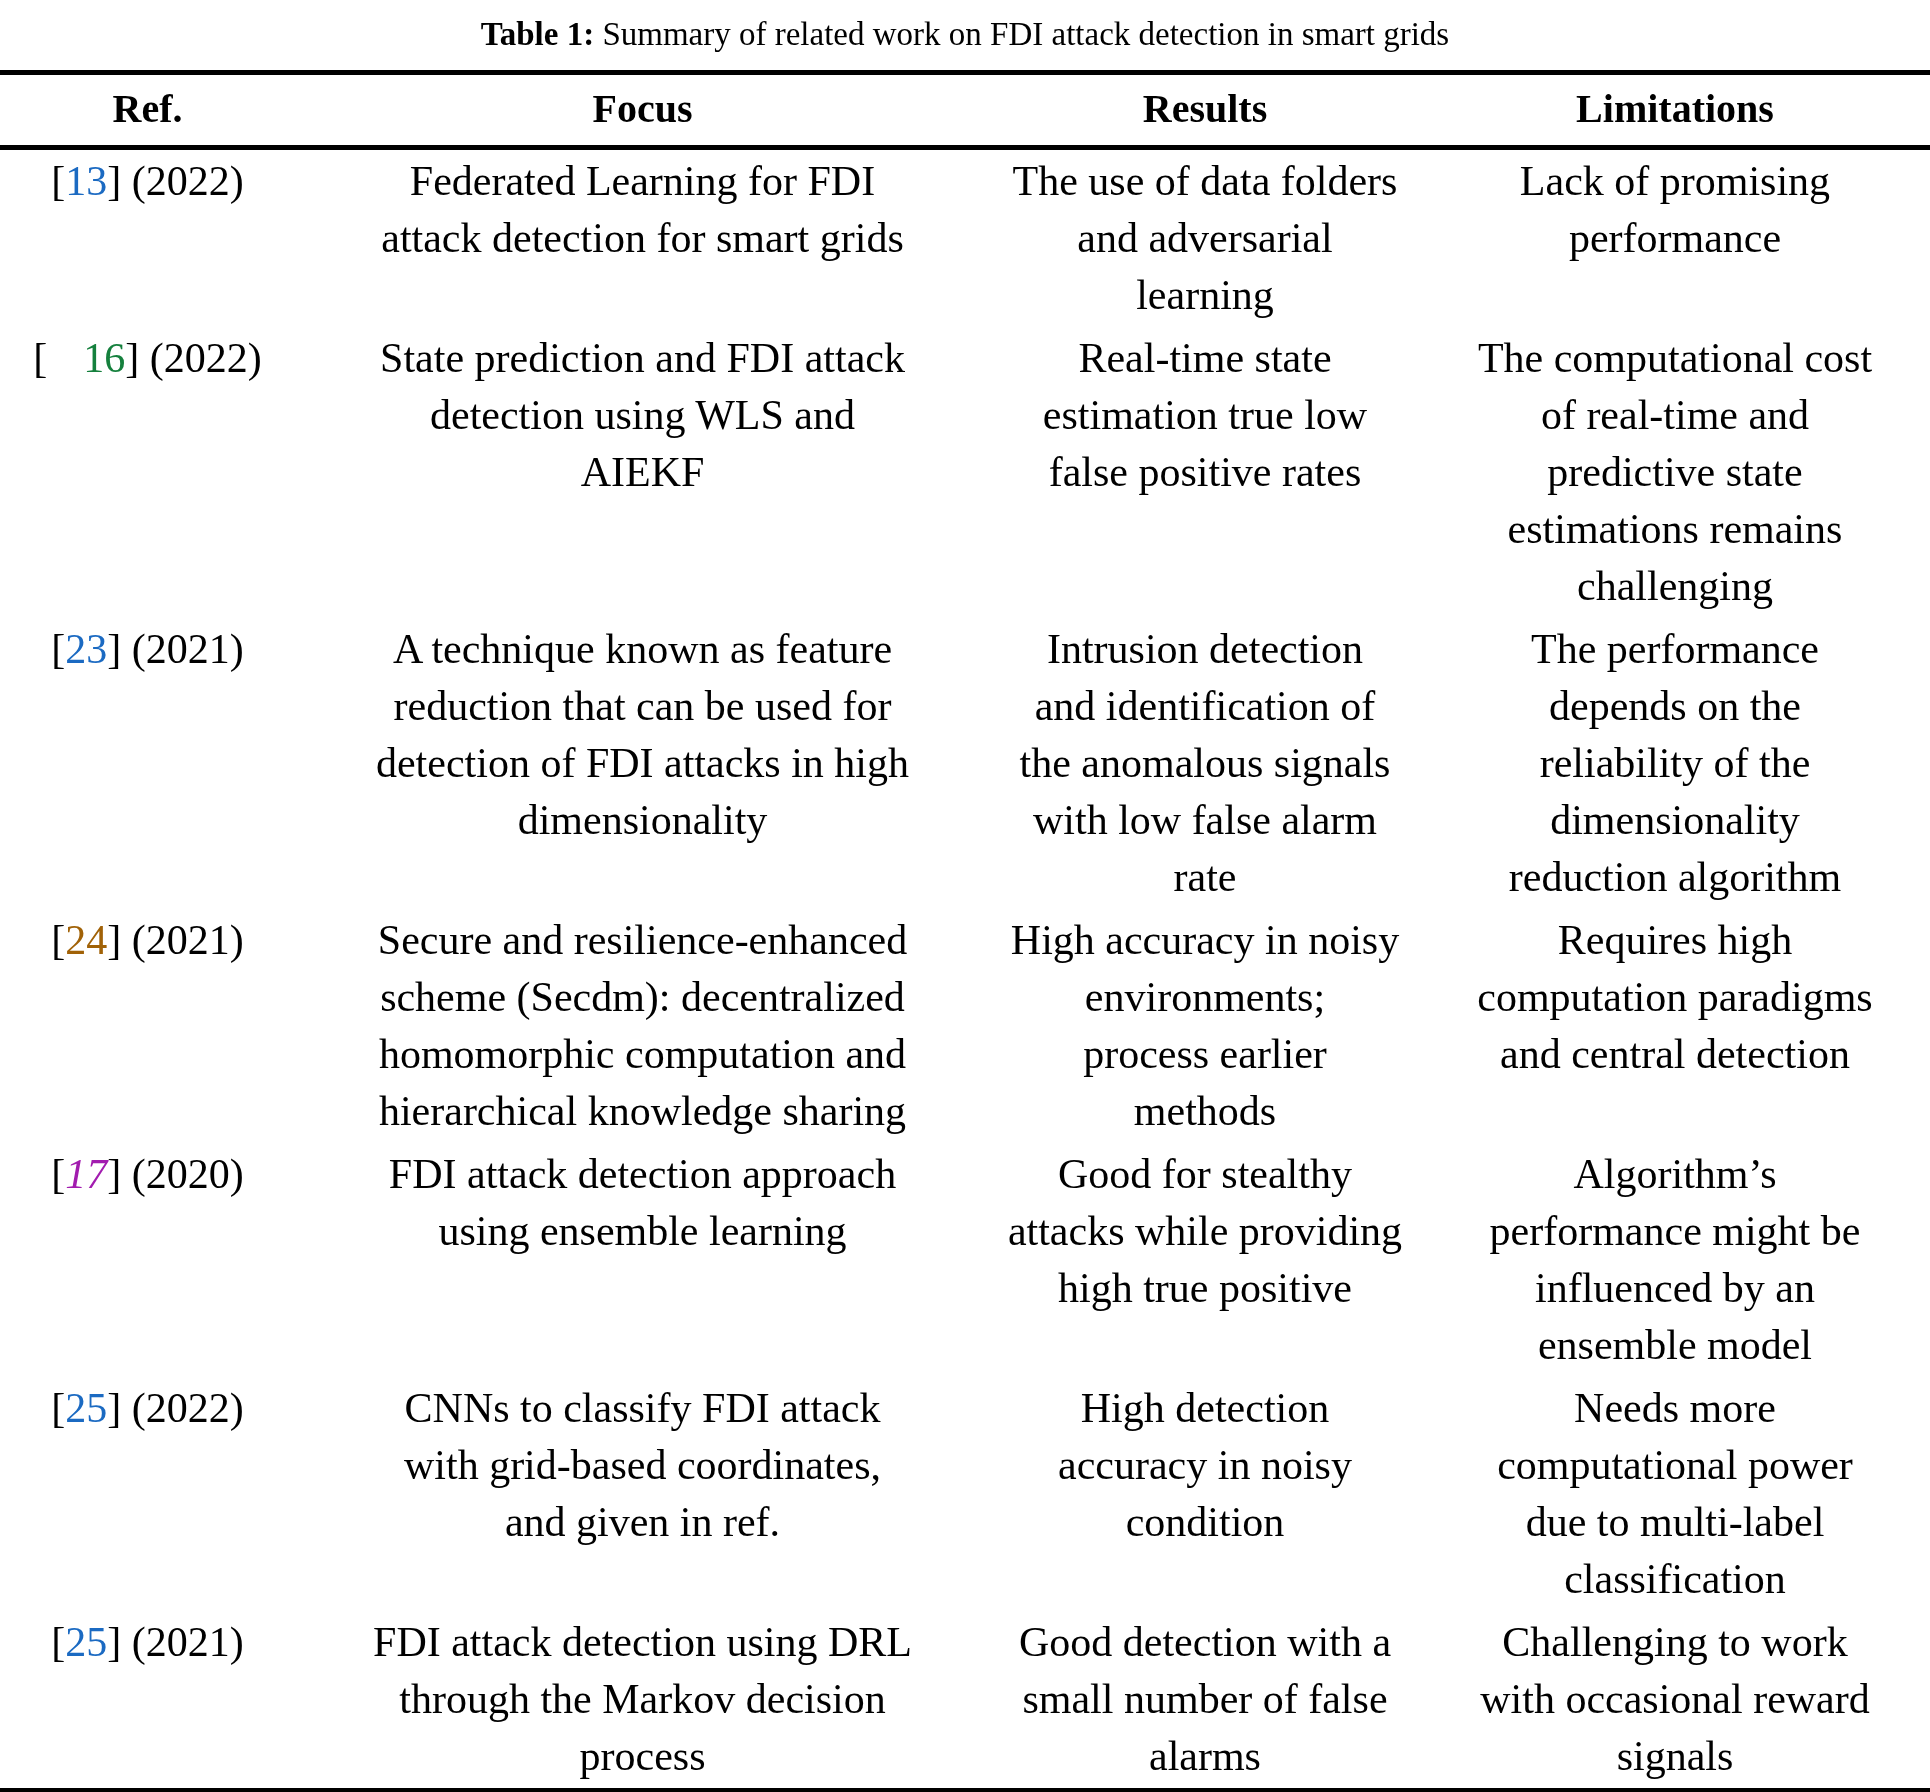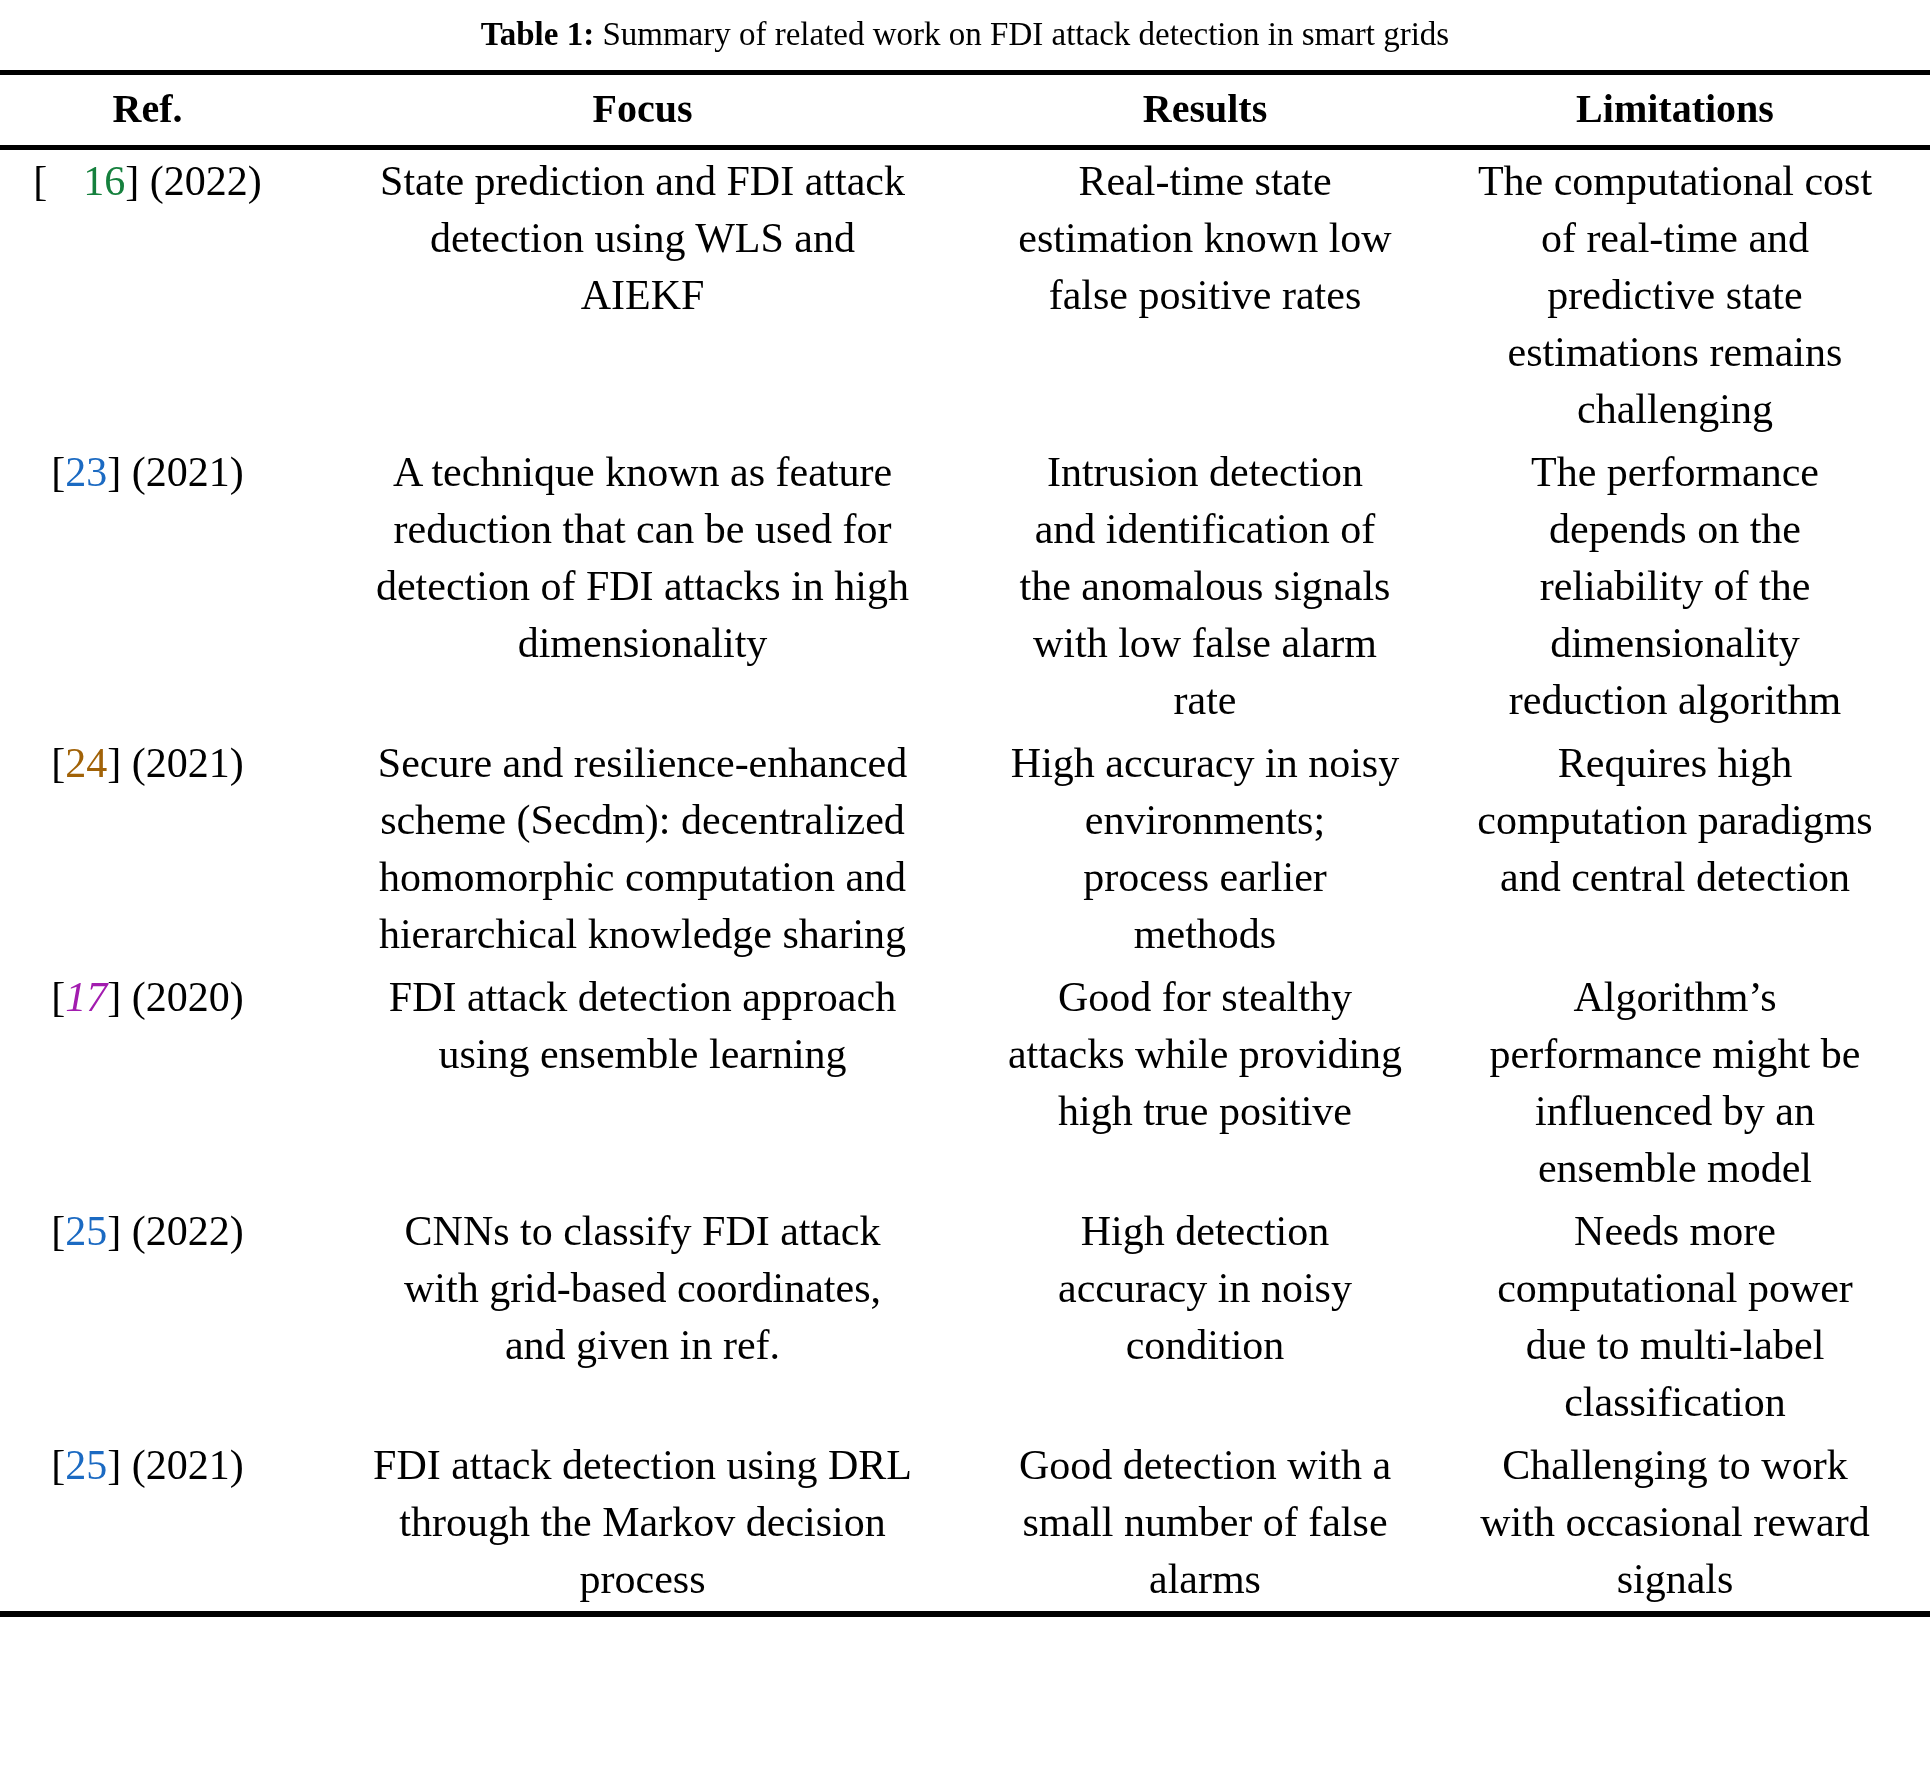--- a/index.html
+++ b/index.html
@@ -73,26 +73,36 @@
   <thead>
     <tr>
       <th>Ref.</th>
       <th>Focus</th>
       <th>Results</th>
       <th>Limitations</th>
     </tr>
   </thead>
   <tbody>
       <tr>
+        <td class="ref-cell"><span>[</span><a class="citation-link" style="color: rgb(27, 106, 194);">13</a><span>]</span><span> (2022)</span></td>
+        <td class="wrap-cell">Federated Learning for FDI
+attack detection for smart grids</td>
+        <td class="wrap-cell">The use of data folders
+and adversarial
+learning</td>
+        <td class="wrap-cell">Lack of promising
+performance</td>
+      </tr>
+      <tr>
         <td class="ref-cell"><span>[</span><a class="citation-link" style="color: #15803d; margin-left: 36px;">16</a><span>]</span><span> (2022)</span></td>
         <td class="wrap-cell">State prediction and FDI attack
 detection using WLS and
 AIEKF</td>
         <td class="wrap-cell">Real-time state
-estimation known low
+estimation true low
 false positive rates</td>
         <td class="wrap-cell">The computational cost
 of real-time and
 predictive state
 estimations remains
 challenging</td>
       </tr>
       <tr>
         <td class="ref-cell"><span>[</span><a class="citation-link" style="color: rgb(27, 106, 194);">23</a><span>]</span><span> (2021)</span></td>
         <td class="wrap-cell">A technique known as feature

